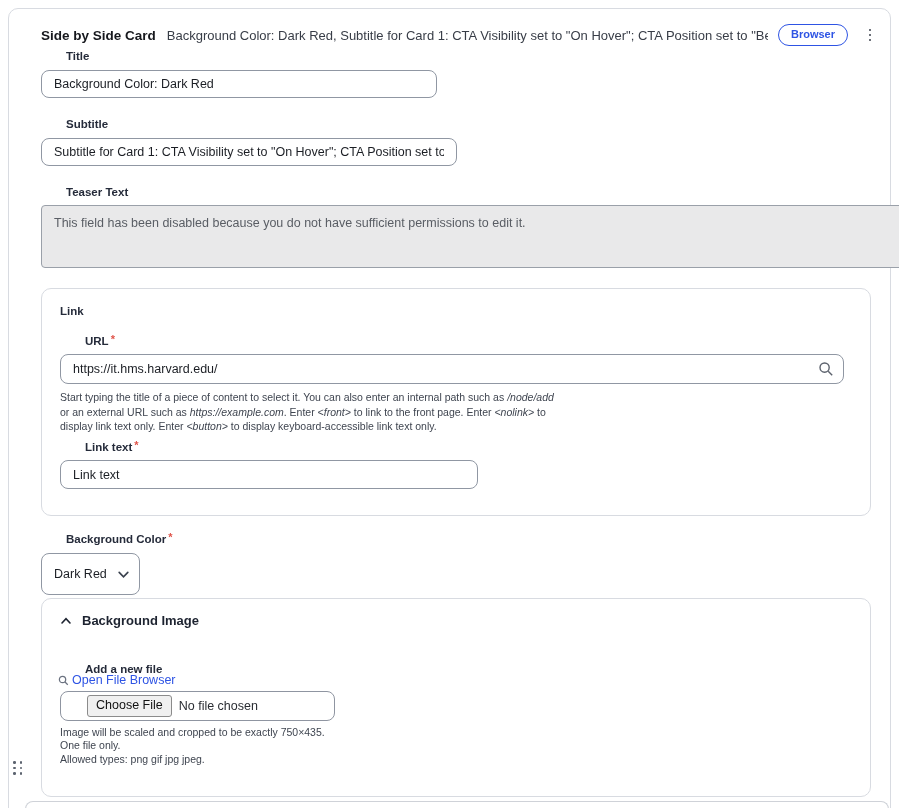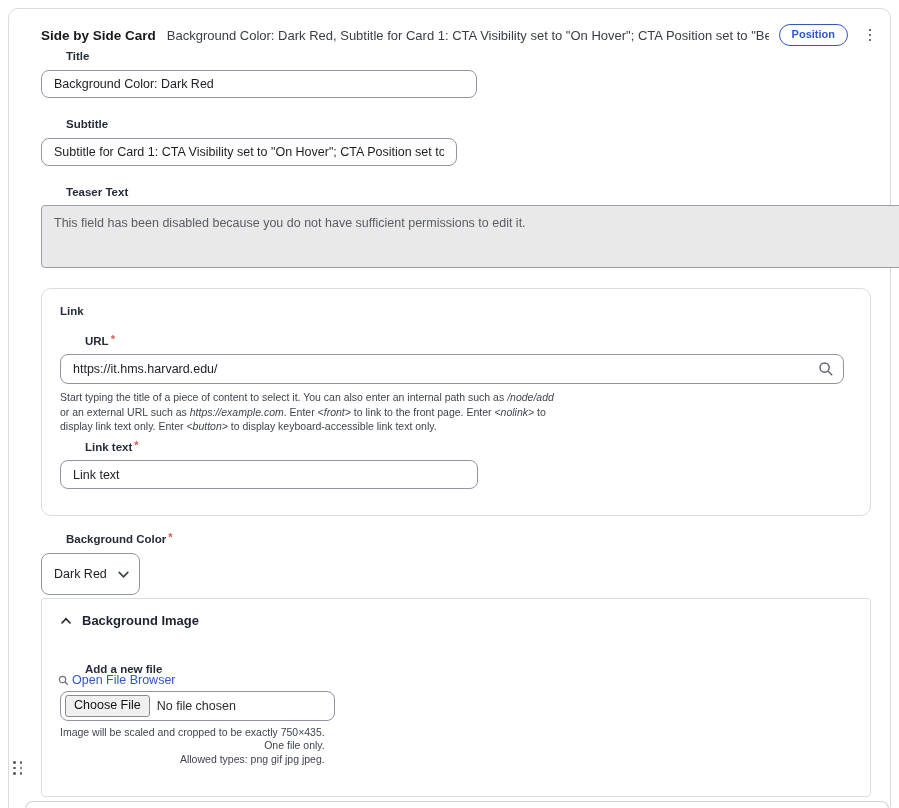--- a/index.html
+++ b/index.html
@@ -29,21 +29,21 @@
     flex-direction:column; align-items:center; justify-content:center; gap:2.2px; cursor:pointer; }
   .kebab i { width:2.8px; height:2.8px; border-radius:50%; background:#3c424e; }
 
   
   .lbl { position:absolute; font-size:11.5px; font-weight:600; color:#252b3a; white-space:nowrap;margin-left:25px; }
   .req { color:#e0544a; font-size:11px; margin-left:2px; position:relative; top:-2px; }
   .txt { position:absolute; border:1px solid #9097a3; border-radius:8px; background:#fff;
     font-family:inherit; font-size:12.5px; color:#1b1e24; padding:0 12px; outline:none; }
 
   .f-title-label    { left:32px; top:41px; }
-  .f-title-input    { left:32px; top:61px;  width:436px; height:28px; }
+  .f-title-input    { left:32px; top:61px;  width:396px; height:28px; }
   .f-subtitle-label { left:32px; top:109px; }
   .f-subtitle-input { left:32px; top:129px; width:416px; height:28px; }
 
   .f-teaser-label { left:32px; top:177px; }
   .f-teaser-area { position:absolute; left:32px; top:196px; width:899px; height:63px;
     background:#e9e9ea; border:1px solid #9aa0a9; border-radius:4px; resize:none;
     font-family:inherit; font-size:12.5px; color:#595d64; padding:10px 12px; }
 
   
   .link-card { position:absolute; left:32px; top:279px; width:830px; height:228px;
@@ -62,49 +62,49 @@
   
   .bgc-label { left:32px; top:524px; }
   .bgc-select { position:absolute; left:32px; top:544px; width:99px; height:42px;
     border:1px solid #9097a3; border-radius:8px; background:#fff; display:flex;
     align-items:center; padding:0 9px 0 12px; cursor:pointer; }
   .bgc-select .val { flex:1; font-size:12.5px; color:#1b1e24; }
   .bgc-select svg { flex:none; }
 
   
   .bgimg-card { position:absolute; left:32px; top:589px; width:830px; height:199px;
-    border:1px solid #d8dbe1; border-radius:4px; background:#fff; }
+    border:1px solid #d8dbe1; border-radius:10px; background:#fff; }
   .bgimg-header { position:absolute; left:18px; top:14px; display:flex; align-items:center;
     gap:10px; cursor:pointer; }
   .bgimg-title { font-size:13px; font-weight:700; color:#1d2330; }
   .addfile-label { left:18px; top:64px; }
   .open-browser { position:absolute; left:16px; top:74px; display:flex; align-items:center;
     gap:3px; color:#2e54e4; font-size:12.5px; text-decoration:none; cursor:pointer;justify-content:flex-end; }
   .file-box { position:absolute; left:18px; top:92px; width:275px; height:30px;
     border:1px solid #8f95a1; border-radius:8px; background:#fff; display:flex;
-    align-items:center; padding:0 4px; gap:7px; cursor:pointer; }
+    align-items:center; padding:0 26px; gap:7px; cursor:pointer; }
   .choose-btn { flex:none; background:#f0f0f0; border:1px solid #8b8b8b; border-radius:3px;
     font-size:12.5px; color:#111; padding:2.5px 8px; line-height:1.25; }
   .no-file { font-size:12.5px; color:#2a2d33; white-space:nowrap; }
   .file-notes { position:absolute; left:18px; top:127px; font-size:10.5px; color:#3f4550;
-    line-height:13.3px;text-align:right; }
+    line-height:13.3px; }
 
   
   .next-card { position:absolute; left:25px; top:801px; width:864px; height:12px;
     border:1px solid #cfd2d8; border-bottom:none; border-radius:8px 8px 0 0; background:#fff; }
 </style>
 </head>
 <body>
 
 <div class="outer-card">
 
   <div class="card-header">
     <span class="pt-title">Side by Side Card</span>
     <span class="pt-summary">Background Color: Dark Red, Subtitle for Card 1: CTA Visibility set to "On Hover"; CTA Position set to "Below Su...</span>
-    <button class="collapse-btn">Position</button>
+    <button class="collapse-btn">Browser</button>
     <div class="kebab">
         <i></i>
         <i></i>
         <i></i>
       </div>
   </div>
 
   <div class="lbl f-title-label">Title</div>
   <input type="text" class="txt f-title-input" value="Background Color: Dark Red" style="">
 

